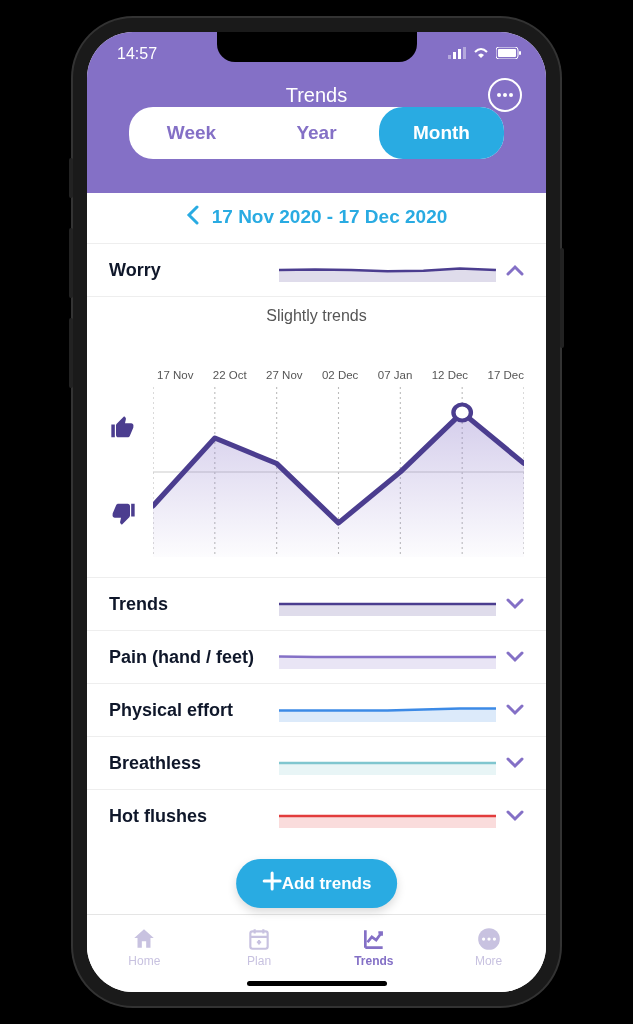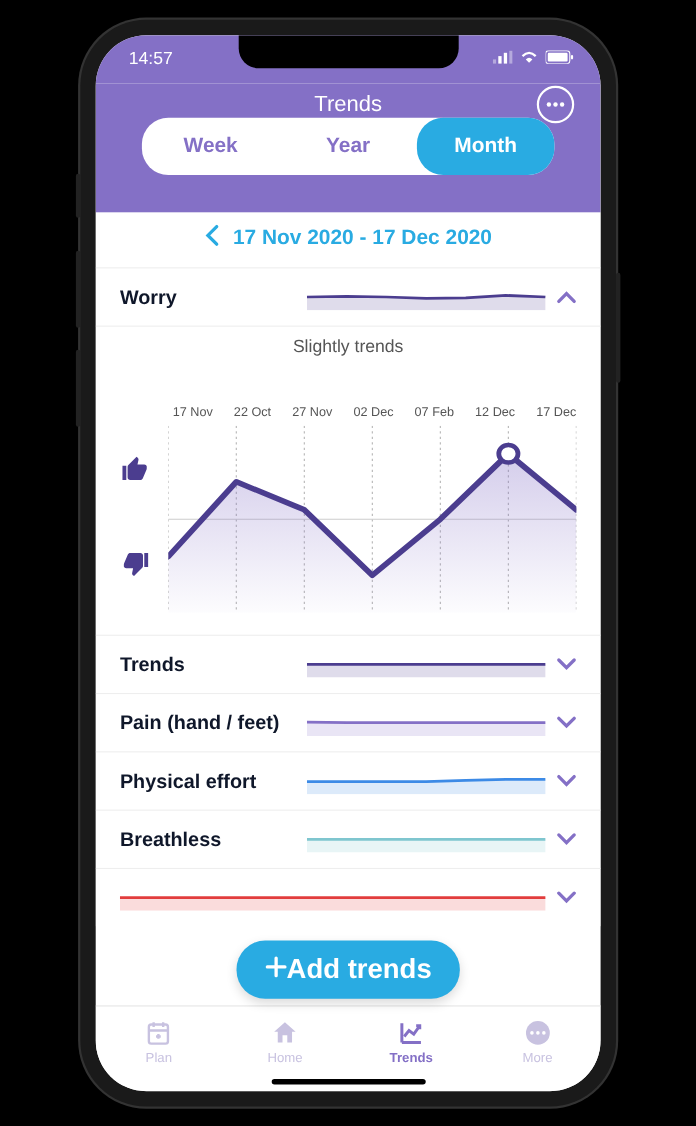--- a/index.html
+++ b/index.html
@@ -127,21 +127,21 @@
   .chart-svg { width: 100%; height: 100%; }
   .fab {
     position: absolute;
     bottom: 84px; left: 50%;
     transform: translateX(-50%);
     background: #29ABE2;
     color: #fff;
     border: none;
     border-radius: 26px;
     padding: 12px 26px;
-    font-size: 25px;
+    font-size: 17px;
     font-weight: 600;
     display: flex; align-items: center; gap: 0;
     z-index: 30;
     box-shadow: 0 4px 10px rgba(0,0,0,0.15);
   }
   .tabbar {
     position: absolute;
     bottom: 0; left: 0; right: 0;
     height: 78px;
     border-top: 1px solid #e5e5e5;
@@ -247,21 +247,21 @@
         </span>
       </div>
 
       <div class="chart-panel">
         <div class="chart-status">Slightly trends</div>
         <div class="chart-xlabels">
           <span>17 Nov</span>
           <span>22 Oct</span>
           <span>27 Nov</span>
           <span>02 Dec</span>
-          <span>07 Feb</span>
+          <span>07 Jan</span>
           <span>12 Dec</span>
           <span>17 Dec</span>
         </div>
         <div class="chart-body">
           <div class="rating-icons">
             <span>
               <svg width="28" height="28" viewBox="0 0 24 24" fill="#4b3d8f">
                   <path d="M2 20h3V9H2v11zm19-10c0-1.1-.9-2-2-2h-5.3l.8-3.8V4c0-.4-.2-.8-.4-1.1L13 2 6.6 8.4C6.2 8.8 6 9.3 6 9.8V18c0 1.1.9 2 2 2h8c.8 0 1.5-.5 1.8-1.2l2.9-6.8c.1-.3.2-.5.2-.8v-1.2z"></path>
                 </svg>
             </span>
@@ -329,51 +329,52 @@
         <span class="trend-label">Breathless</span>
         <svg class="spark" preserveAspectRatio="none" viewBox="0 0 100 24">
             <path d="M0,12 L16.666666666666664,12 L33.33333333333333,12 L50,12 L66.66666666666666,12 L83.33333333333334,12 L100,12 L100,24 L0,24 Z" fill="#7fc6cf" opacity="0.18"></path>
             <path d="M0,12 L16.666666666666664,12 L33.33333333333333,12 L50,12 L66.66666666666666,12 L83.33333333333334,12 L100,12" stroke="#7fc6cf" stroke-width="2.5" fill="none"></path>
           </svg>
         <span class="chevron-toggle"><svg width="18" height="12" viewBox="0 0 18 12">
               <path d="M2 2 L9 9 L16 2" stroke="#8470C6" stroke-width="3" fill="none" stroke-linecap="round"></path>
             </svg></span>
       </div>
       <div class="trend-row" style="border-bottom:none">
+        <span class="trend-label">Hot flushes</span>
         <svg class="spark" preserveAspectRatio="none" viewBox="0 0 100 24">
             <path d="M0,12 L16.666666666666664,12 L33.33333333333333,12 L50,12 L66.66666666666666,12 L83.33333333333334,12 L100,12 L100,24 L0,24 Z" fill="#e23c3c" opacity="0.18"></path>
             <path d="M0,12 L16.666666666666664,12 L33.33333333333333,12 L50,12 L66.66666666666666,12 L83.33333333333334,12 L100,12" stroke="#e23c3c" stroke-width="2.5" fill="none"></path>
           </svg>
         <span class="chevron-toggle"><svg width="18" height="12" viewBox="0 0 18 12">
               <path d="M2 2 L9 9 L16 2" stroke="#8470C6" stroke-width="3" fill="none" stroke-linecap="round"></path>
             </svg></span>
       </div>
 
     </div>
 
     <button class="fab">
       <span><svg width="20" height="20" viewBox="0 0 20 20">
             <path d="M10 2v16M2 10h16" stroke="#fff" stroke-width="3" stroke-linecap="round"></path>
           </svg></span>
       <span>Add trends</span>
     </button>
 
     <div class="tabbar">
       <div class="tab">
+        <svg viewBox="0 0 24 24" fill="currentColor">
+            <path d="M12 3l9 8h-3v9h-4v-6H10v6H6v-9H3z"></path>
+          </svg>
+        <span>Home</span>
+      </div>
+      <div class="tab">
         <svg viewBox="0 0 24 24" fill="none" stroke="currentColor" stroke-width="2">
             <rect x="4" y="5" width="16" height="16" rx="2"></rect>
             <path d="M8 3v4M16 3v4M4 10h16M12 13v4M10 15h4"></path>
           </svg>
         <span>Plan</span>
-      </div>
-      <div class="tab">
-        <svg viewBox="0 0 24 24" fill="currentColor">
-            <path d="M12 3l9 8h-3v9h-4v-6H10v6H6v-9H3z"></path>
-          </svg>
-        <span>Home</span>
       </div>
       <div class="tab active">
         <svg viewBox="0 0 24 24" fill="none" stroke="currentColor" stroke-width="2.5">
             <path d="M4 20V4M4 20h16"></path>
             <path d="M6 15l4-5 4 3 5-7"></path>
             <path d="M16 6h3v3"></path>
           </svg>
         <span>Trends</span>
       </div>
       <div class="tab">

